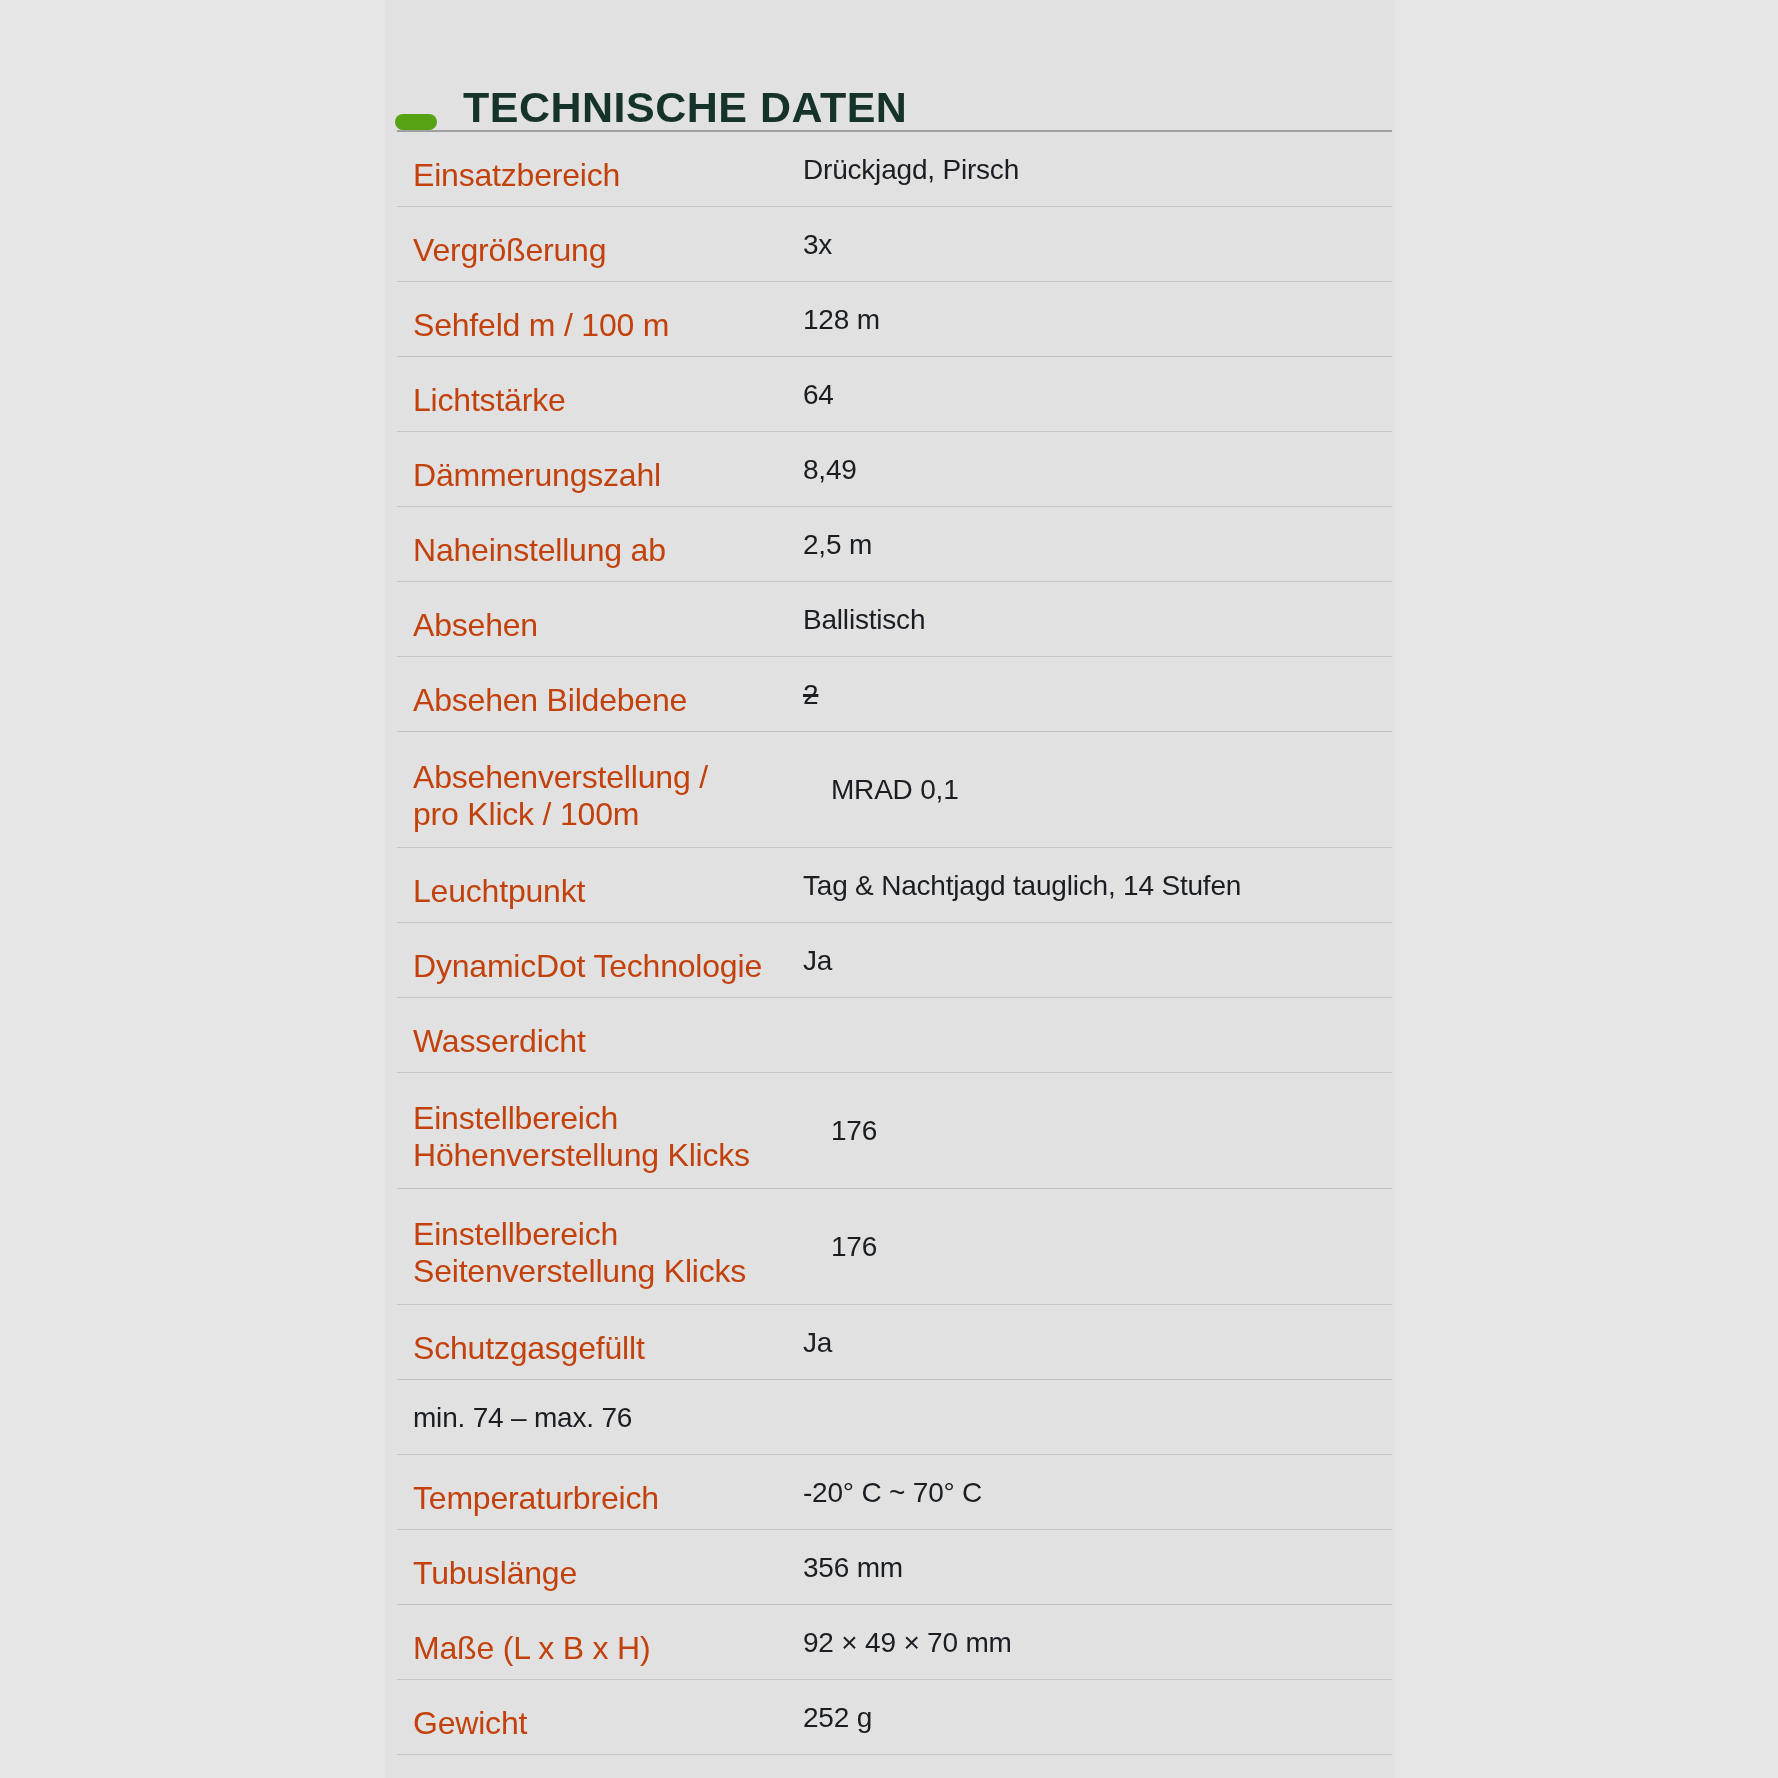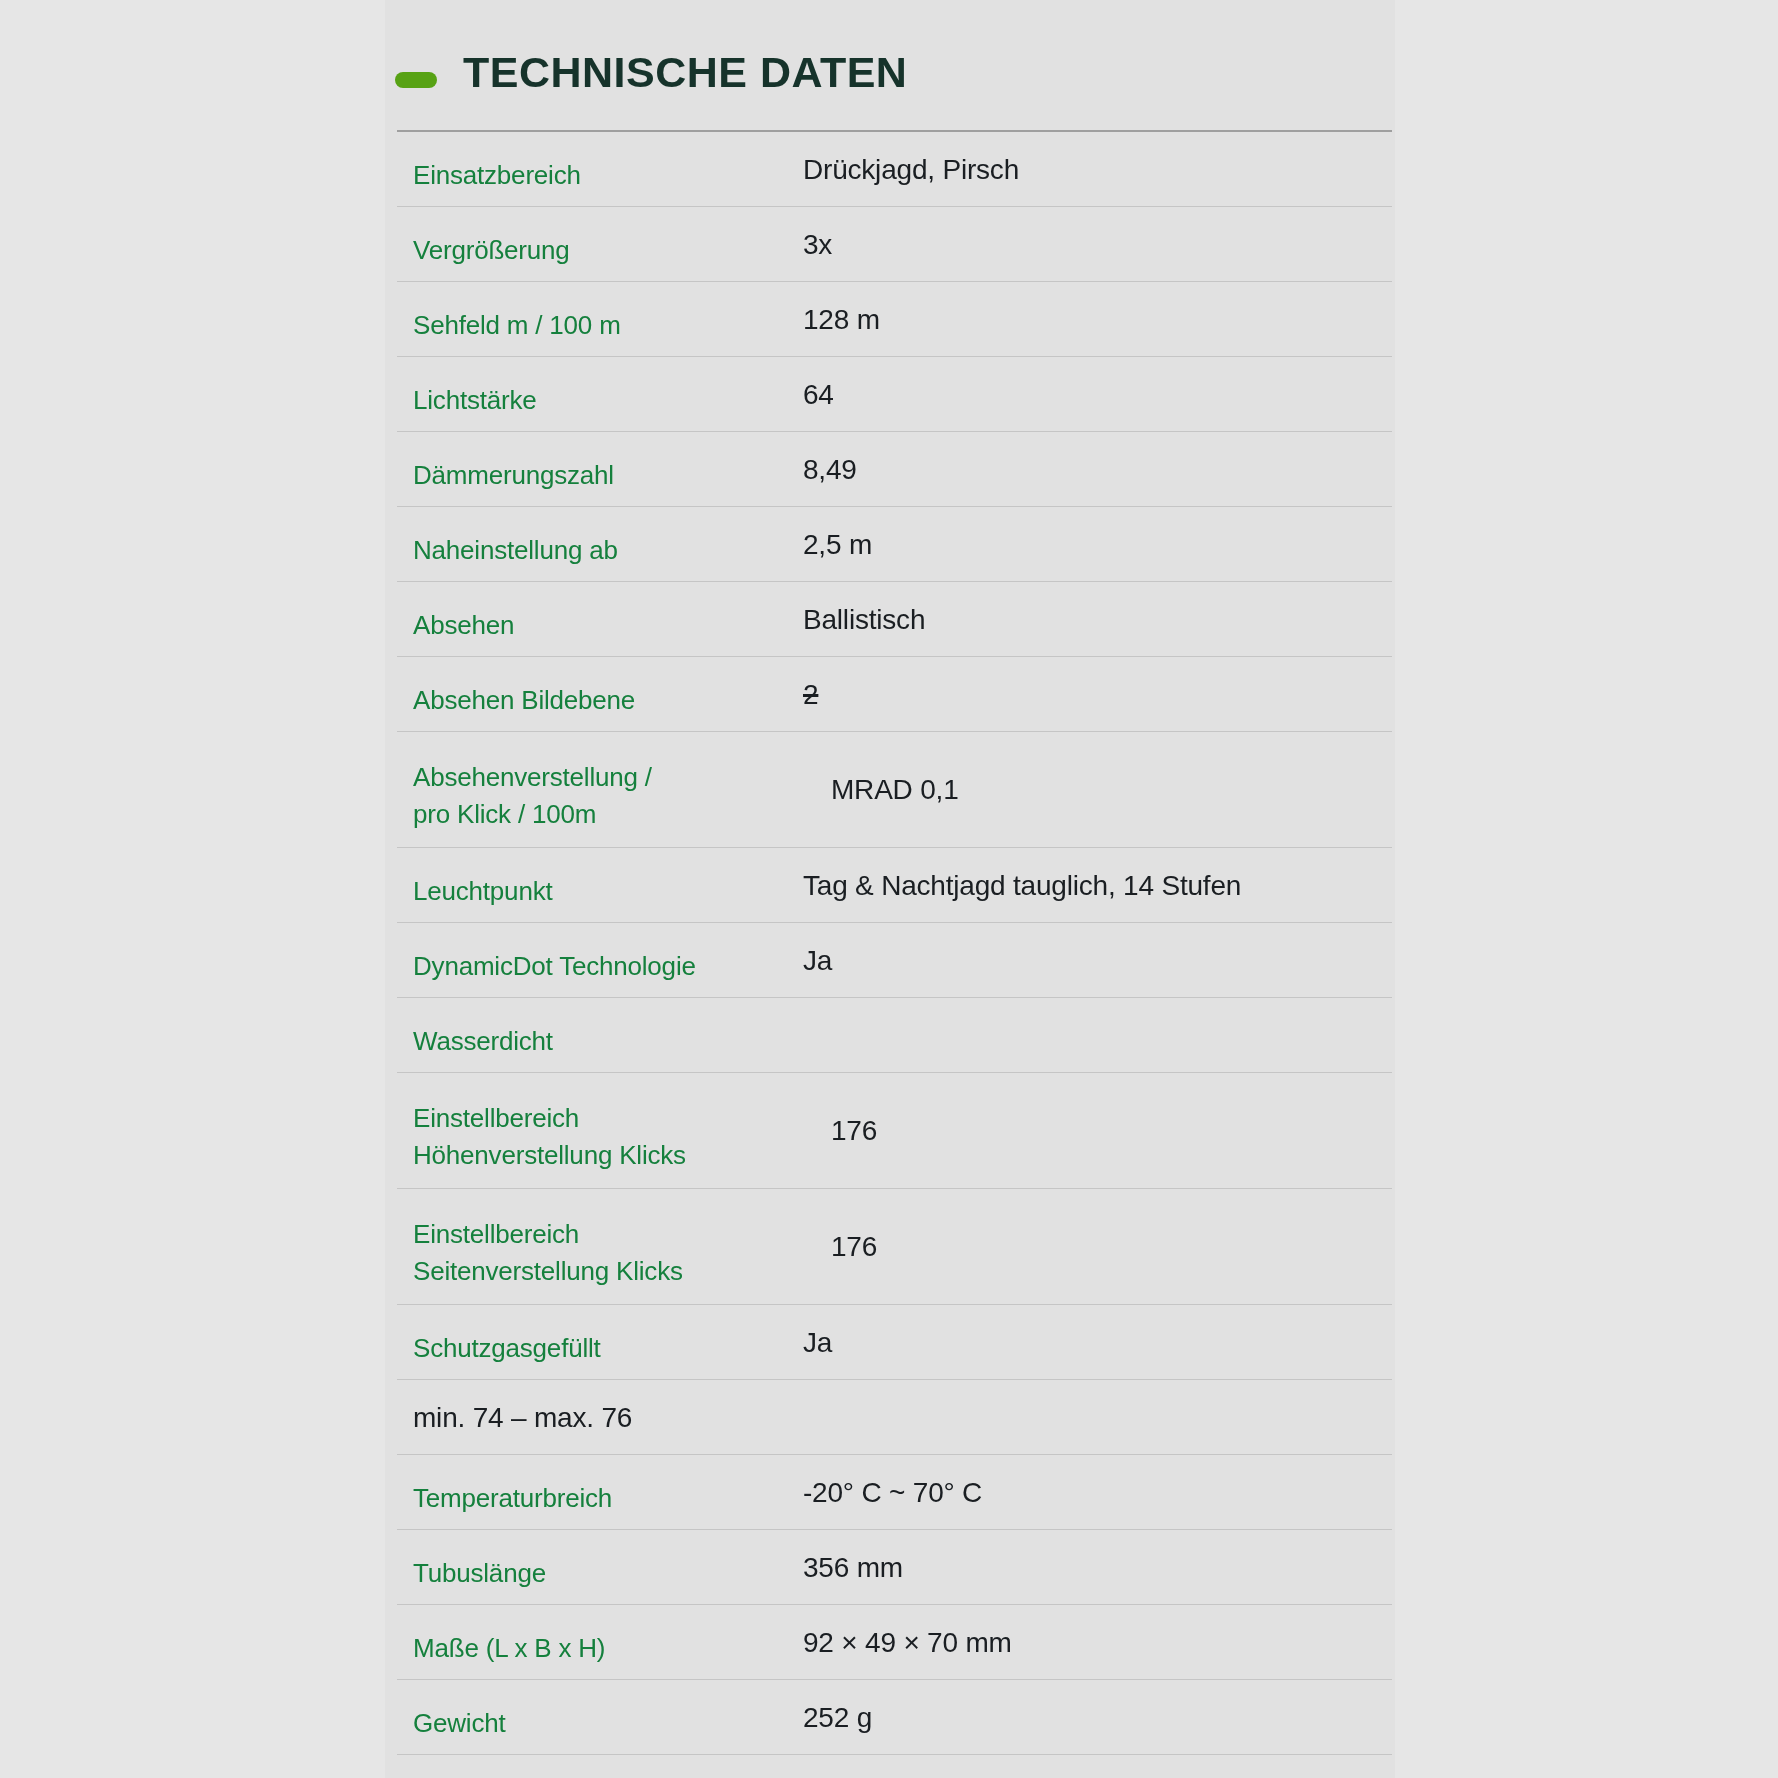--- a/index.html
+++ b/index.html
@@ -17,21 +17,21 @@
     top: 0;
     width: 1010px;
     height: 1778px;
     background: #e1e1e1;
   }
   .section-header {
     height: 130px;
     box-sizing: border-box;
     padding: 14px 0 0 10px;
     display: flex;
-    align-items: center;
+    align-items: flex-end;
   }
   .dash-icon {
     display: inline-block;
     width: 42px;
     height: 16px;
     border-radius: 8px;
     background: #57a214;
     margin-top: 15px;
     flex: none;
   }
@@ -52,25 +52,25 @@
     align-items: center;
     min-height: 75px;
     box-sizing: border-box;
     border-bottom: 1px solid #c5c5c5;
     padding-left: 16px;
   }
   .row.tall { min-height: 116px; gap: 28px; }
   .label {
     flex: none;
     width: 390px;
-    font-size: 26px;
+    font-size: 32px;
     line-height: 37px;
     font-weight: 400;
     letter-spacing: -0.2px;
-    color: #15803d;
+    color: #c2410c;
     margin-top: 12px;
   }
   .value {
     flex: 1;
     font-size: 28px;
     line-height: 37px;
     font-weight: 400;
     letter-spacing: -0.2px;
     color: #1a1e22;
   }

